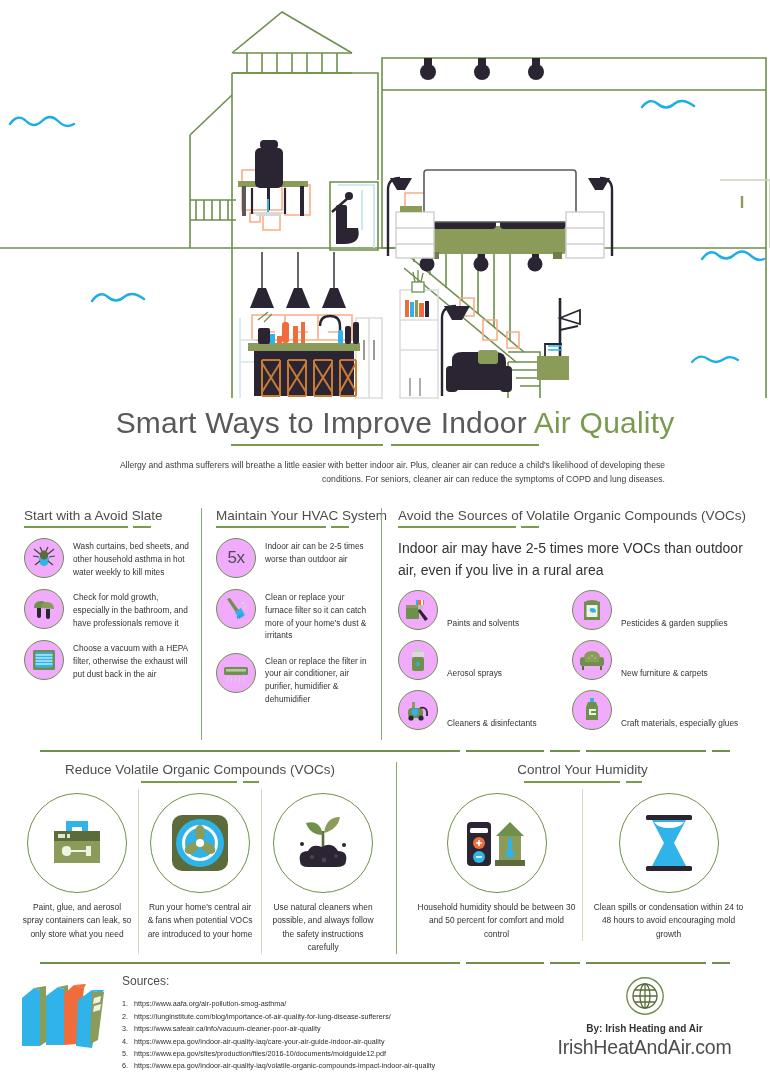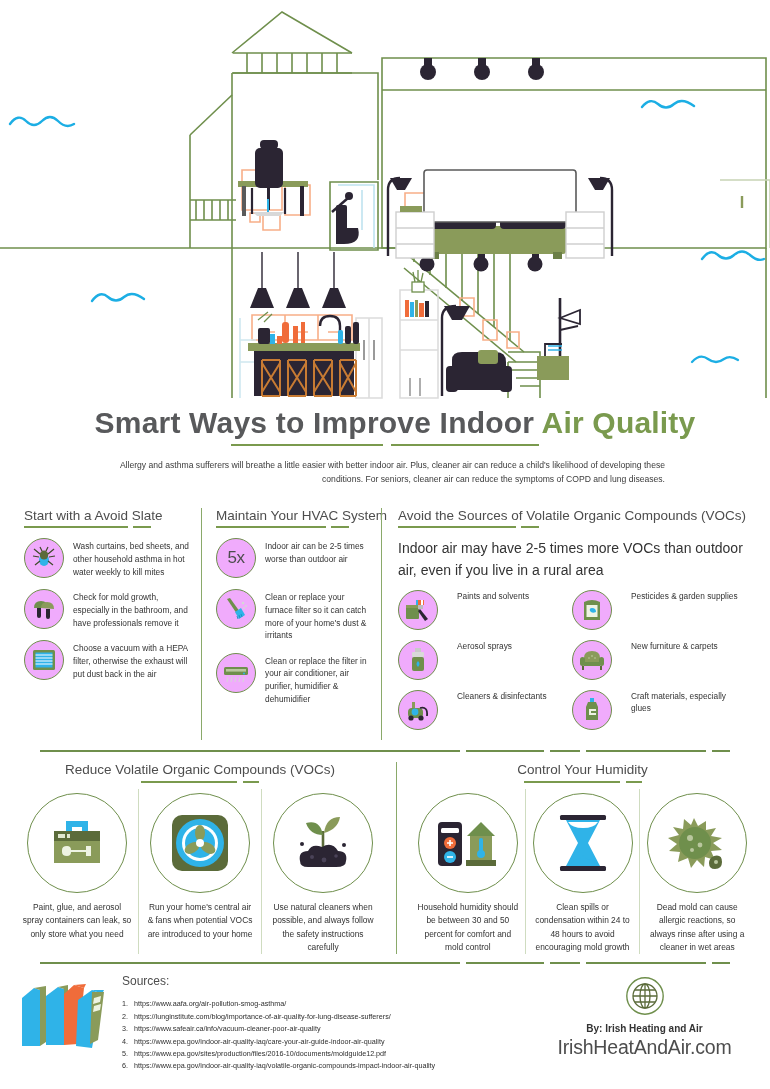--- a/index.html
+++ b/index.html
@@ -14,21 +14,21 @@
 
   
   .wave { position: absolute; }
 
   
   .hero { position: relative; width: 770px; height: 400px; }
   .hero svg { display: block; }
 
   
   .title-wrap { text-align: center; margin-top: 6px; }
-  .title { font-size: 30px; font-weight: 700; color: #58595b; letter-spacing: .2px; padding-left: 20px; }
+  .title { font-size: 30px; font-weight: 400; color: #58595b; letter-spacing: .2px; padding-left: 20px; }
   .title .accent { color: #7a9a4e; }
   .title-rule { display: flex; justify-content: center; gap: 8px; margin-top: 4px; }
   .title-rule i { display: block; height: 2px; background: #7a9a4e; }
   .title-rule i.long { width: 152px; }
   .title-rule i.short { width: 148px; }
 
   .subtitle {
     width: 560px; margin: 12px auto 0;
     text-align: right; font-size: 8.6px; line-height: 1.65; color: #3b3b3b;
   }
@@ -56,21 +56,21 @@
     flex: 0 0 auto; width: 40px; height: 40px; border-radius: 50%;
     border: 1.4px solid #6f8f4c; display: flex; align-items: center;
     justify-content: center; background: #f0abfc;
   }
   .circ svg { display: block; }
   .circ .five { font-size: 17px; color: #4d4d4d; font-weight: 400; letter-spacing: -.5px; }
   .item p { font-size: 8.3px; line-height: 1.52; color: #333; padding-top: 2px; }
 
   .voc-lead { font-size: 14px; line-height: 1.55; font-weight: normal; color: #333; margin-bottom: 8px; }
   .voc-grid { display: flex; flex-wrap: wrap; }
-  .voc-cell { width: 50%; display: flex; align-items: flex-start; gap: 19px; margin-bottom: 10px; }
+  .voc-cell { width: 50%; display: flex; align-items: flex-end; gap: 9px; margin-bottom: 10px; }
   .voc-cell p { font-size: 8.3px; line-height: 1.5; color: #333; }
 
   
   .bottom { display: flex; padding: 0 16px; margin-top: 10px; }
   .bot-left { width: 380px; padding-right: 12px; }
   .bot-right { flex: 1; padding-left: 14px; border-left: 1px solid #8aa96a; }
   .bot-head { text-align: center; font-size: 13.5px; color: #4d4d4d; font-weight: 400; }
   .bot-rule { display: flex; justify-content: center; gap: 6px; margin: 4px 0 6px; }
   .bot-rule i { display: block; height: 2px; background: #7a9a4e; }
   .bot-rule i.l { width: 96px; } .bot-rule i.s { width: 16px; }
@@ -590,34 +590,20 @@
           <svg width="58" height="62" viewBox="0 0 58 62">
             <rect x="6" y="3" width="46" height="5" rx="1.5" fill="#2b2533"></rect>
             <rect x="6" y="54" width="46" height="5" rx="1.5" fill="#2b2533"></rect>
             <path d="M12 8 L46 8 L34 31 L46 54 L12 54 L24 31 Z" fill="#2fb3e8"></path>
             <path d="M14 10 L44 10 Q40 16 29 16 Q18 16 14 10 Z" fill="#fff"></path>
             <path d="M29 31 L29 43 Q29 46 37 48 L42 52 L16 52 L21 48 Q29 46 29 43 Z" fill="#2fb3e8"></path>
           </svg>
         </div>
         <p>Clean spills or condensation within 24 to 48 hours to avoid encouraging mold growth</p>
       </div>
-      <div class="card">
-        <div class="bigcirc">
-          <svg width="66" height="62" viewBox="0 0 66 62">
-            <path d="M30 6 L34 14 L42 9 L42 18 L52 16 L47 24 L58 26 L49 31 L58 38 L47 39 L51 48 L41 45 L40 55 L33 48 L27 56 L24 46 L14 50 L16 40 L5 39 L13 32 L4 26 L15 23 L9 15 L19 17 L20 7 L27 13 Z" fill="#8a9b5a"></path>
-            <circle cx="31" cy="31" r="16" fill="#6f8f4c"></circle>
-            <circle cx="26" cy="26" r="3" fill="#b9c79e"></circle>
-            <circle cx="36" cy="33" r="2.4" fill="#b9c79e"></circle>
-            <circle cx="28" cy="38" r="2" fill="#b9c79e"></circle>
-            <path d="M50 44 Q58 42 58 50 Q58 57 51 57 Q45 57 45 51 Q45 46 50 44 Z" fill="#5b6b3a"></path>
-            <circle cx="52" cy="50" r="2" fill="#b9c79e"></circle>
-          </svg>
-        </div>
-        <p>Dead mold can cause allergic reactions, so always rinse after using a cleaner in wet areas</p>
-      </div>
     </div>
   </div>
 </div>
 
 <div class="divider" style="margin-top:8px">
   <i class="d1"></i>
     <i class="d2"></i>
     <i class="d3"></i>
     <i class="d4"></i>
     <i class="d5"></i>

